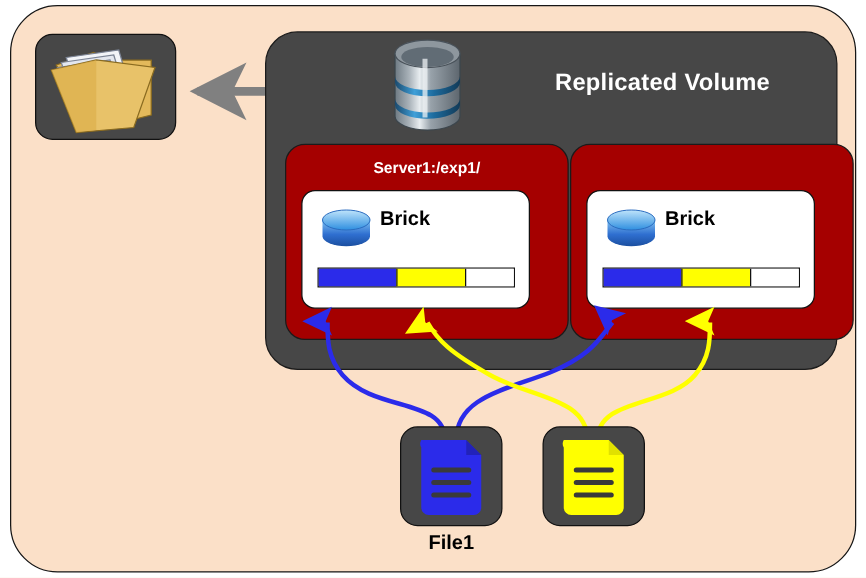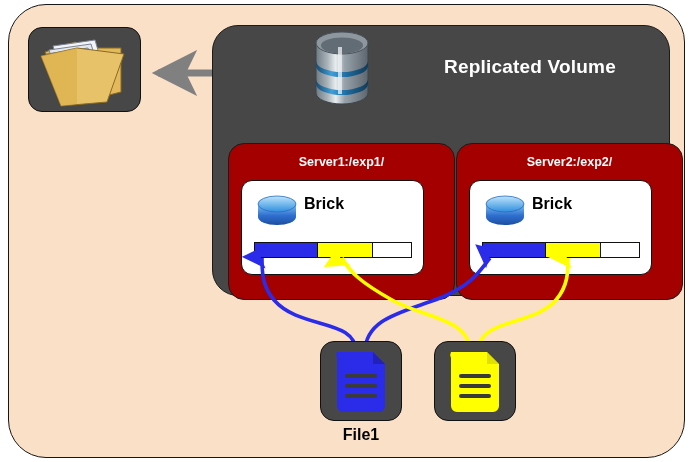--- a/index.html
+++ b/index.html
@@ -53,21 +53,20 @@
   
   .server-box {
     position: absolute;
     top: 115px;
     width: 227px;
     height: 157px;
     background: #a50000;
     border: 1.5px solid #1b1b1b;
     border-radius: 16px;
     box-sizing: border-box;
-    margin-top: 28px;
   }
   .server-box.left  { left: 228px; }
   .server-box.right { left: 456px; }
   .server-label {
     position: absolute;
     top: 11px;
     left: 0;
     width: 100%;
     text-align: center;
     color: #ffffff;
@@ -259,21 +258,20 @@
       <div class="brick-label">Brick</div>
       <div class="usage-bar">
         <div class="seg seg-blue" style="width:40%"></div>
         <div class="seg seg-yellow" style="width:35%"></div>
         <div class="seg seg-empty" style="width:25%"></div>
       </div>
     </div>
   </div>
 
   <div class="server-box right">
-    <div class="server-label">Server2:/exp2/</div>
     <div class="brick-card">
       <svg class="disk-icon" viewBox="0 0 42 32">
         <path d="M2,9 L2,22 a19,8 0 0 0 38,0 L40,9 Z" fill="url(#dk1)"></path>
         <ellipse cx="21" cy="9" rx="19" ry="8" fill="url(#dt1)" stroke="#2a6cc0" stroke-width="0.8"></ellipse>
       </svg>
       <div class="brick-label">Brick</div>
       <div class="usage-bar">
         <div class="seg seg-blue" style="width:40%"></div>
         <div class="seg seg-yellow" style="width:35%"></div>
         <div class="seg seg-empty" style="width:25%"></div>

